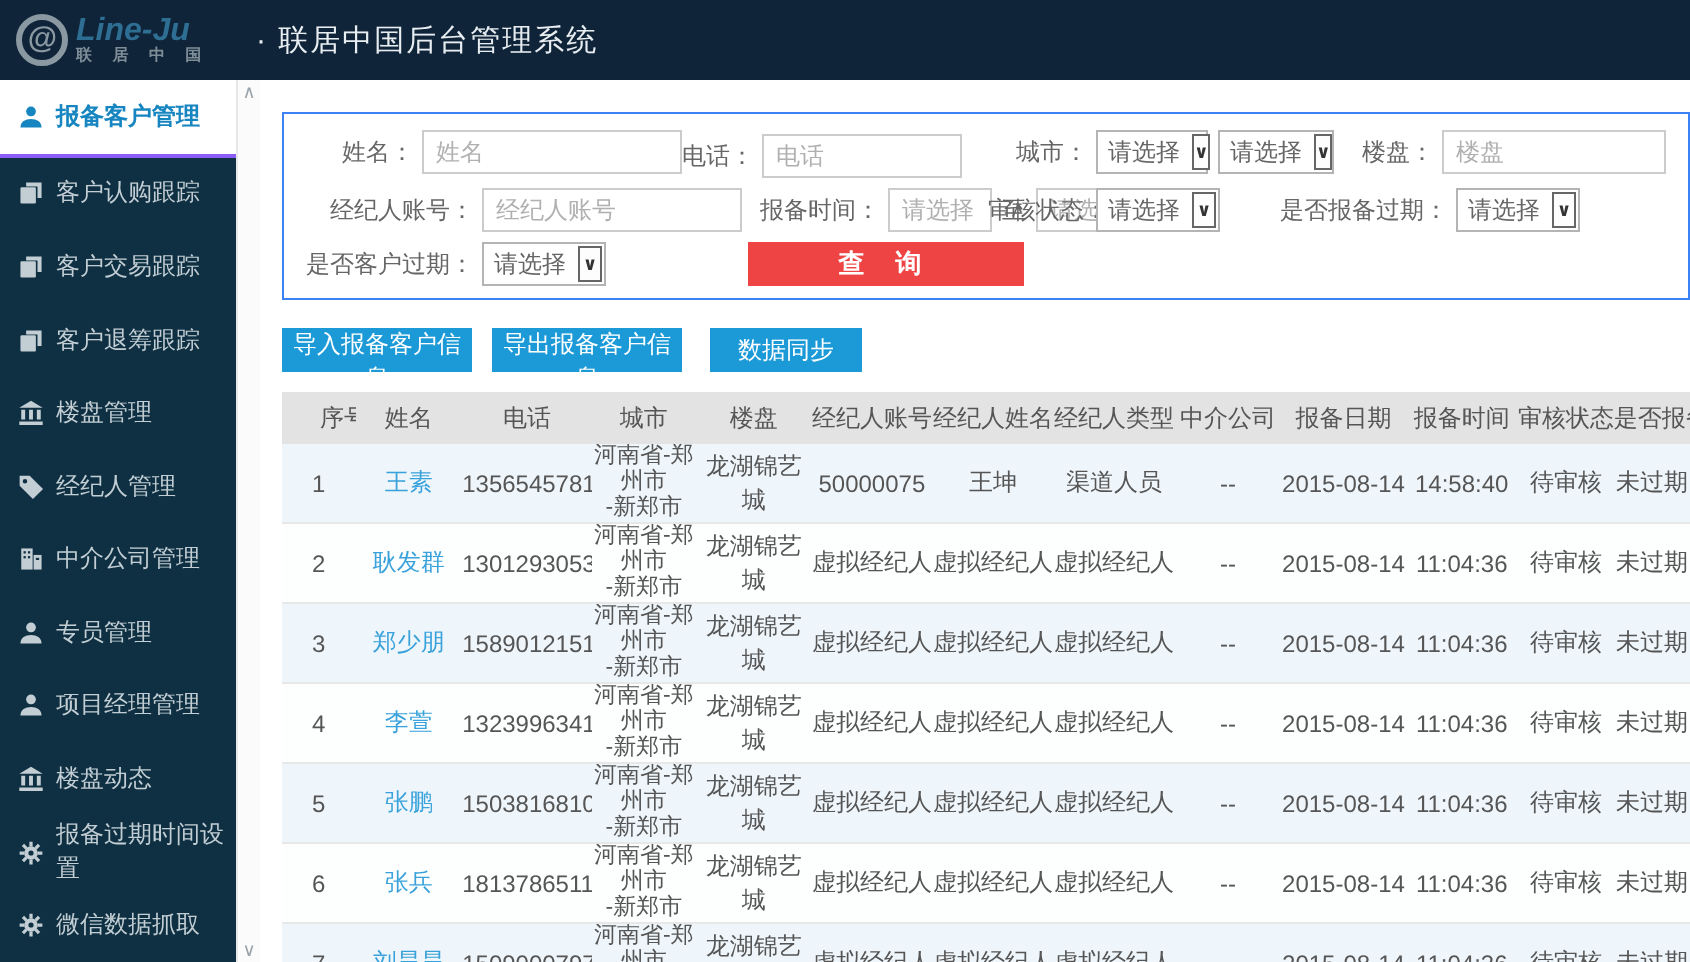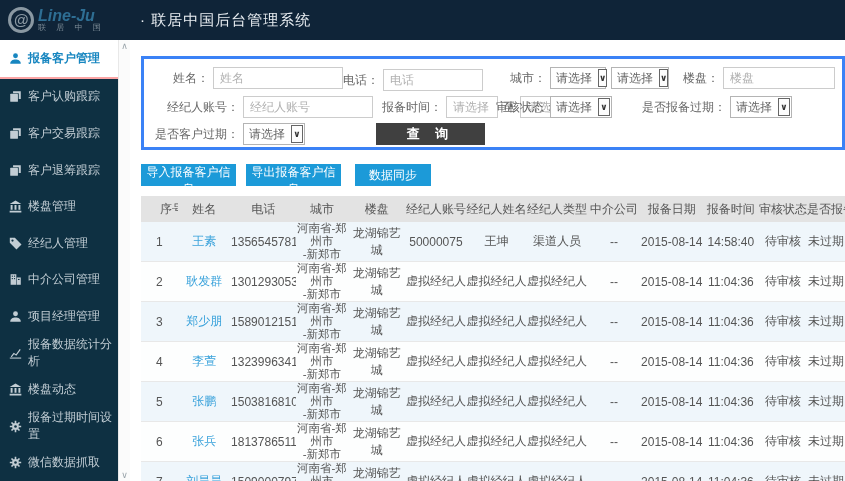--- a/index.html
+++ b/index.html
@@ -7,51 +7,51 @@
     font-family:"Liberation Sans","DejaVu Sans",sans-serif; background:#fff; }
   .app { width:845px; height:481px; display:flex; flex-direction:column; }
 
   
   header { height:40px; background:#0f2438; display:flex; align-items:center; flex:none; }
   .logo { display:flex; align-items:center; padding-left:8px; width:122px; flex:none; }
   .logo-at { width:26px; height:26px; border-radius:50%; border:3px solid #8a98a2; color:#8a98a2;
     font-weight:bold; font-size:15px; line-height:20px; text-align:center; font-style:italic; }
   .logo-txt { margin-left:4px; }
   .logo-name { color:#2e6e93; font-weight:bold; font-size:16px; font-style:italic; letter-spacing:0; line-height:15px; }
-  .logo-cn { color:#7e8d98; font-size:8px; letter-spacing:4px; line-height:9px; }
-  .app-title { color:#e8edf1; font-size:15px; margin-left:18px; letter-spacing:1px; }
+  .logo-cn { color:#7e8d98; font-size:8px; letter-spacing:4px; line-height:9px;font-weight:bold; }
+  .app-title { color:#e8edf1; font-size:15px; margin-left:6px; letter-spacing:1px; }
 
   
   .main { flex:1; display:flex; min-height:0; }
   nav.sidebar { width:118px; background:#0e3042; flex:none; display:flex; flex-direction:column; }
   .side-item { height:31.5px; flex:1; display:flex; align-items:center; padding-left:9px;
     color:#c2cdd4; font-size:12px; cursor:pointer; }
   .side-item .ic { width:13px; height:13px; margin-right:6px; flex:none; display:flex; }
   .side-item .ic svg { width:13px; height:13px; fill:currentColor; }
-  .side-item.active { background:#ffffff; color:#1786c0; border-bottom:2px solid #fca5a5; font-weight:bold; }
+  .side-item.active { background:#ffffff; color:#1786c0; border-bottom:2px solid #8b5cf6; font-weight:bold; }
 
   .scrollstrip { width:12px; background:#fbfbfb; border-left:1px solid #e8e8e8; flex:none;
     display:flex; flex-direction:column; justify-content:space-between; align-items:center; }
   .chev { color:#9aa4aa; font-size:9px; line-height:12px; cursor:pointer; }
 
   .content { flex:1; min-width:0; background:#fff; padding:16px 0 0 11px; }
 
   
-  .filter-box { position:relative; height:94px; border:3px solid #3b82f6; margin-right:0; }
+  .filter-box { position:relative; height:94px; border:1px solid #3b82f6; margin-right:0; }
   .f { position:absolute; display:flex; align-items:center; white-space:nowrap; }
   .f label { color:#666; font-size:12px; margin-right:4px; display:inline-block; text-align:right; }
   .f input[type=text] { height:22px; border:1px solid #ccc; font-size:12px; padding:0 6px; color:#555;
     font-family:"Liberation Sans","DejaVu Sans",sans-serif; }
   .f input::placeholder { color:#b0b0b0; }
   .sel { display:inline-flex; align-items:center; height:22px; border:1px solid #b4b4b4; background:#fff; cursor:pointer; }
   .sel .sel-txt { font-size:12px; color:#666; padding:0 5px; flex:1; }
   .sel .sel-arrow { width:17px; height:18px; margin:1px; border:1px solid #666; display:flex;
     align-items:center; justify-content:center; font-size:9px; color:#333; font-weight:bold; background:#fdfdfd; }
   .to-sep { font-size:12px; color:#666; margin:0 5px; }
-  .btn-query { position:absolute; left:232px; top:64px; width:109px; height:22px; background:#404040;
+  .btn-query { position:absolute; left:232px; top:64px; width:138px; height:22px; background:#ef4444;
     color:#fff; border:none; font-size:13px; letter-spacing:6px; cursor:pointer; font-weight:bold;
     font-family:"Liberation Sans","DejaVu Sans",sans-serif; }
 
   
   .actions { margin:14px 0 10px 0; display:flex; }
   .btn-action { height:22px; background:#1c9ad8; color:#fff; border:none; font-size:12px;
     padding:0 14px; margin-right:10px; cursor:pointer; font-family:"Liberation Sans","DejaVu Sans",sans-serif; }
   .btn-action.wide { width:95px; padding:0; }
   .btn-action.sync { margin-left:4px; }
 
@@ -152,30 +152,30 @@
           </span>
           <span>中介公司管理</span>
         </div>
         <div class="side-item">
           <span class="ic">
             <svg viewBox="0 0 16 16">
               <circle cx="8" cy="4.6" r="3"></circle>
               <path d="M1.5 14.5c0-3.5 3-5.2 6.5-5.2s6.5 1.7 6.5 5.2z"></path>
             </svg>
           </span>
+          <span>专员管理</span>
+        </div>
+        <div class="side-item">
+          <span class="ic">
+            <svg viewBox="0 0 16 16">
+              <circle cx="8" cy="4.6" r="3"></circle>
+              <path d="M1.5 14.5c0-3.5 3-5.2 6.5-5.2s6.5 1.7 6.5 5.2z"></path>
+            </svg>
+          </span>
           <span>项目经理管理</span>
-        </div>
-        <div class="side-item">
-          <span class="ic">
-            <svg viewBox="0 0 16 16">
-              <path d="M1 14.2h14v1.3H1z"></path>
-              <path d="M2.2 12.8l3.6-4.6 2.8 1.8 4.6-6.4 1.2.9-5.4 7.5-2.8-1.8-2.9 3.7z"></path>
-            </svg>
-          </span>
-          <span>报备数据统计分析</span>
         </div>
         <div class="side-item">
           <span class="ic">
             <svg viewBox="0 0 16 16">
               <path d="M8 .5L.8 4.8h14.4zM2 6h2.4v6H2zm4.8 0h2.4v6H6.8zm4.8 0H14v6h-2.4zM.8 13.2h14.4v2.2H.8z"></path>
             </svg>
           </span>
           <span>楼盘动态</span>
         </div>
         <div class="side-item">

